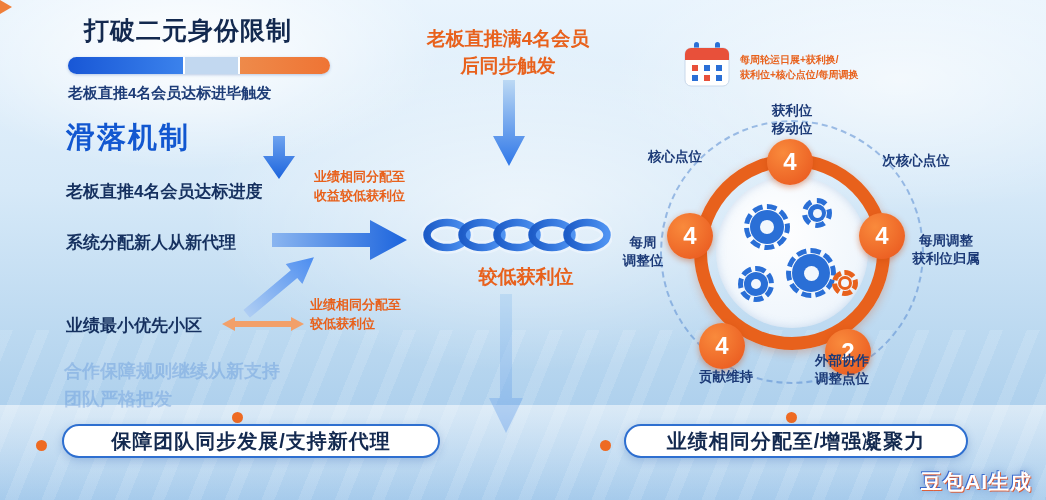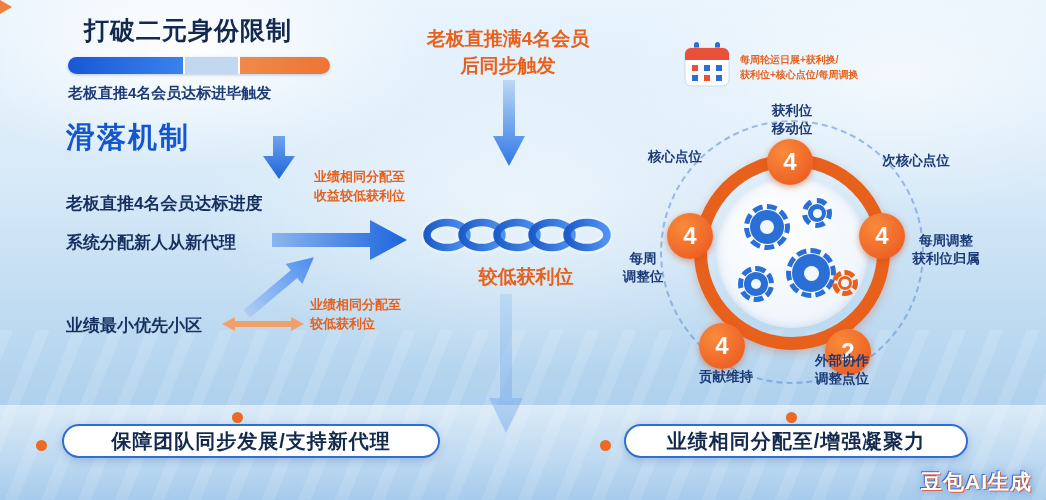--- a/index.html
+++ b/index.html
@@ -24,21 +24,21 @@
 
   
   .t-title{ position:absolute; left:84px; top:14px; font-size:25px; font-weight:800; color:#13294f; letter-spacing:1px; }
   .bar{ position:absolute; left:68px; top:57px; width:262px; height:17px; border-radius:9px; overflow:hidden; display:flex; box-shadow:0 1px 3px rgba(40,90,170,.3); }
   .bar .s1{ width:44%; background:linear-gradient(90deg,#1857d6,#3b82ec); }
   .bar .s2{ width:21%; background:#c2d8f0; border-left:2px solid #fff; }
   .bar .s3{ width:35%; background:linear-gradient(90deg,#ee8a4a,#ef7434); border-left:2px solid #fff; }
   .caption{ position:absolute; left:68px; top:84px; font-size:15px; font-weight:700; color:#1d3c77; white-space:nowrap; }
   .h-slide{ position:absolute; left:66px; top:118px; font-size:29px; font-weight:900; color:#1257d0; letter-spacing:2px; }
   .row-label{ position:absolute; font-size:17px; font-weight:800; color:#15305f; white-space:nowrap; }
-  .r1{ left:66px; top:180px;margin-top:12px; }
+  .r1{ left:66px; top:180px; }
   .r2{ left:66px; top:231px; }
   .r3{ left:66px; top:314px; }
   .note{ position:absolute; font-size:13px; font-weight:700; color:#e8611c; line-height:1.45; }
   .n1{ left:314px; top:168px; }
   .n2{ left:310px; top:296px; }
   .faded{ position:absolute; left:64px; top:358px; font-size:18px; font-weight:800; color:rgba(70,130,210,.32); line-height:1.55; }
   .ml{ white-space:pre-line; }
 
   
   .arr{ position:absolute; }
@@ -76,21 +76,21 @@
   .badge{ position:absolute; width:46px; height:46px; border-radius:50%;
     background:radial-gradient(circle at 35% 30%, #f98a3c, #e8541c);
     color:#fff; font-weight:800; font-size:24px; display:flex; align-items:center; justify-content:center;
     box-shadow:0 2px 6px rgba(200,70,10,.45); }
   .b-top{ left:131px; top:39px; } .b-left{ left:31px; top:113px; } .b-right{ left:223px; top:113px; }
   .b-bl{ left:63px; top:223px; } .b-br{ left:189px; top:229px; }
   .w-label{ position:absolute; font-size:13.5px; font-weight:800; color:#1c3a77; text-align:center; line-height:1.35; }
   .l-top{ left:96px; top:2px; width:120px; }
   .l-tl{ left:-6px; top:48px; width:90px; }
   .l-tr{ left:228px; top:52px; width:104px; }
-  .l-left{ left:-24px; top:150px; width:62px; }
+  .l-left{ left:-24px; top:134px; width:62px; }
   .l-right{ left:262px; top:132px; width:96px; }
   .l-bl{ left:40px; top:268px; width:100px; }
   .l-br{ left:146px; top:252px; width:120px; }
 
   
   .pill{ position:absolute; top:424px; height:34px; border-radius:22px; background:#ffffff;
     border:2px solid #2e6fd0; box-shadow:0 3px 8px rgba(50,100,180,.28);
     display:flex; align-items:center; justify-content:center;
     font-size:20px; font-weight:800; color:#13294f; letter-spacing:1px; }
   .p-left{ left:62px; width:378px; }
@@ -153,20 +153,22 @@
     <polygon points="0,8 62,8 62,0 88,13 62,26 62,18 0,18" fill="url(#gdiag)"></polygon>
   </svg>
 
   <div class="row-label r3">业绩最小优先小区</div>
   <svg class="arr a-double" width="82" height="16" viewBox="0 0 82 16">
     <polygon points="0,8 13,1 13,5 69,5 69,1 82,8 69,15 69,11 13,11 13,15" fill="#f2a06a"></polygon>
   </svg>
   <div class="note n2 ml">业绩相同分配至
 较低获利位</div>
 
+  <div class="faded ml">合作保障规则继续从新支持
+团队严格把发</div>
 
   <div class="c-trigger ml">老板直推满4名会员
 后同步触发</div>
   <svg class="arr c-arrow-top" width="34" height="88" viewBox="0 0 34 88">
     <defs>
         <linearGradient id="gcdown" x1="0" y1="0" x2="0" y2="1">
           <stop offset="0" stop-color="#bcd9f4"></stop>
           <stop offset="1" stop-color="#2f77e8"></stop>
         </linearGradient>
       </defs>

